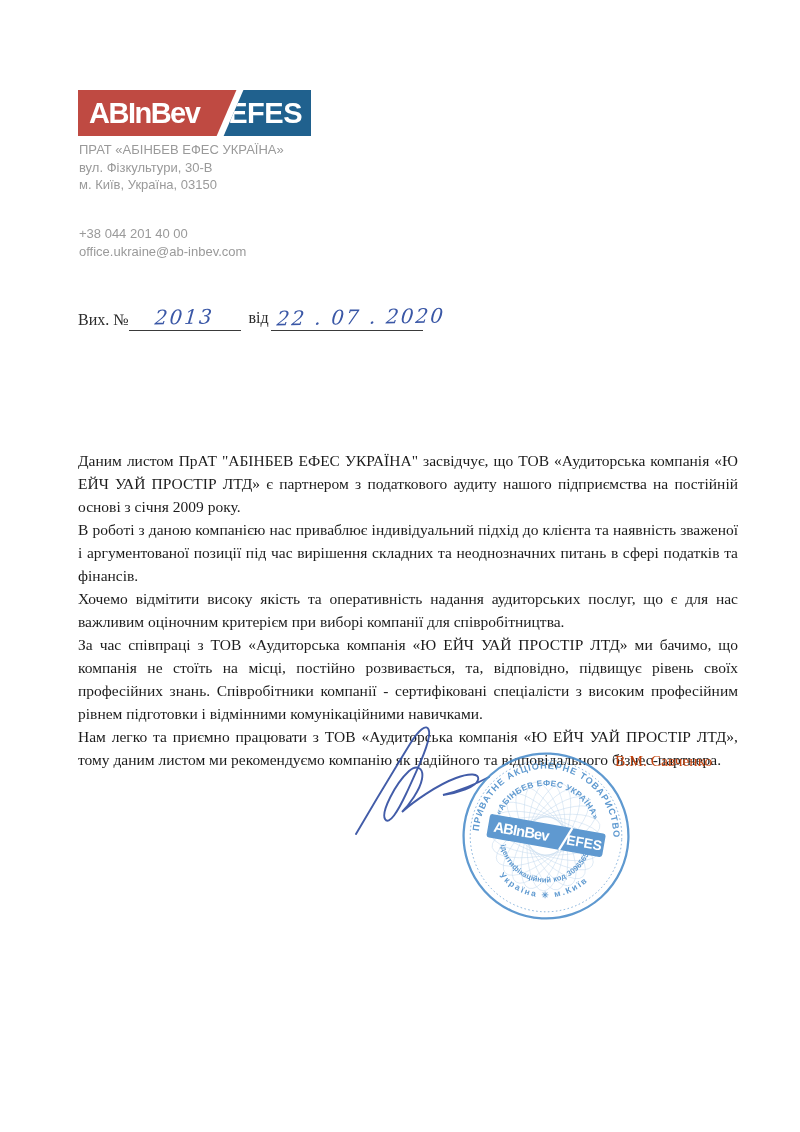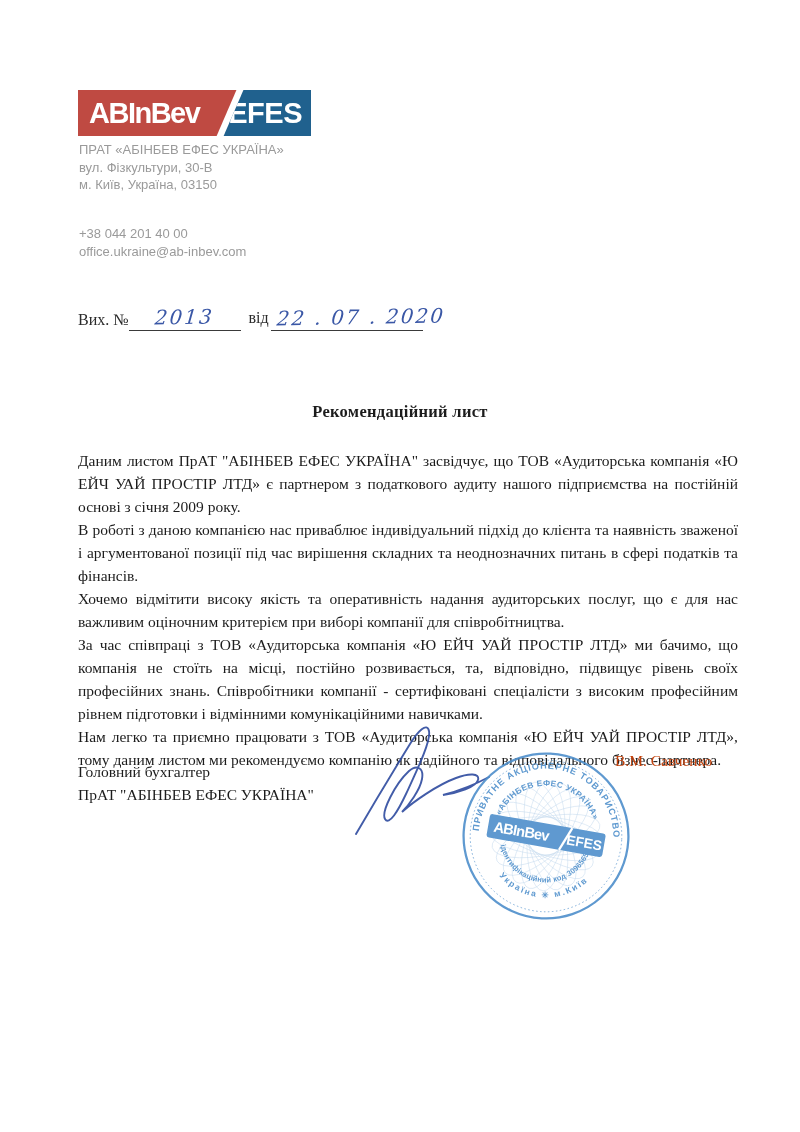--- a/index.html
+++ b/index.html
@@ -90,34 +90,29 @@
     <div>office.ukraine@ab-inbev.com</div>
   </div>
 
   <div class="ref-row">
     <span class="ref-label">Вих. №</span>
     <span class="ref-slot num"><span class="handwriting">2013</span></span>
     <span class="ref-label ref-mid">від</span>
     <span class="ref-slot date"><span class="handwriting">22 . 07 . 2020</span></span>
   </div>
 
-  <div class="title">Рекомендаційний лист</div>
 
   <div class="body-text">
     <p>Даним листом ПрАТ "АБІНБЕВ ЕФЕС УКРАЇНА" засвідчує, що ТОВ «Аудиторська компанія «Ю ЕЙЧ УАЙ ПРОСТІР ЛТД» є партнером з податкового аудиту нашого підприємства на постійній основі з січня 2009 року.</p>
     <p>В роботі з даною компанією нас приваблює індивідуальний підхід до клієнта та наявність зваженої і аргументованої позиції під час вирішення складних та неоднозначних питань в сфері податків та фінансів.</p>
     <p>Хочемо відмітити високу якість та оперативність надання аудиторських послуг, що є для нас важливим оціночним критерієм при виборі компанії для співробітництва.</p>
     <p>За час співпраці з ТОВ «Аудиторська компанія «Ю ЕЙЧ УАЙ ПРОСТІР ЛТД» ми бачимо, що компанія не стоїть на місці, постійно розвивається, та, відповідно, підвищує рівень своїх професійних знань. Співробітники компанії - сертифіковані спеціалісти з високим професійним рівнем підготовки і відмінними комунікаційними навичками.</p>
     <p>Нам легко та приємно працювати з ТОВ «Аудиторська компанія «Ю ЕЙЧ УАЙ ПРОСТІР ЛТД», тому даним листом ми рекомендуємо компанію як надійного та відповідального бізнес-партнера.</p>
   </div>
 
-  <div class="sig-left">
-    <div>Головний бухгалтер</div>
-    <div>ПрАТ "АБІНБЕВ ЕФЕС УКРАЇНА"</div>
-  </div>
 
   <svg class="autograph" viewBox="0 0 150 130">
     <path d="M8,122 C22,98 46,58 62,32 C70,19 79,10 81,19 C83,29 70,56 58,82
              C50,99 41,114 37,107 C33,100 47,72 61,59 C69,52 76,56 74,67
              C72,78 61,93 54,100 C65,90 89,73 108,66 C121,61 132,61 130,68
              C128,75 110,81 95,83 C110,79 128,72 141,65" fill="none" stroke="#2e4a9e" stroke-width="1.9" stroke-linecap="round" opacity="0.9"></path>
   </svg>
 
   <svg class="stamp" viewBox="0 0 190 190">
     <defs>

